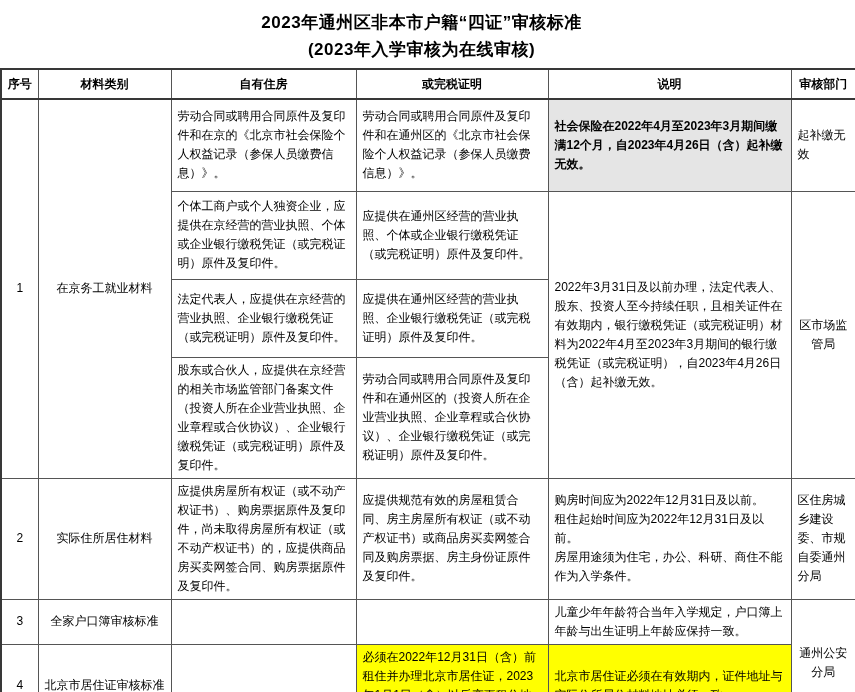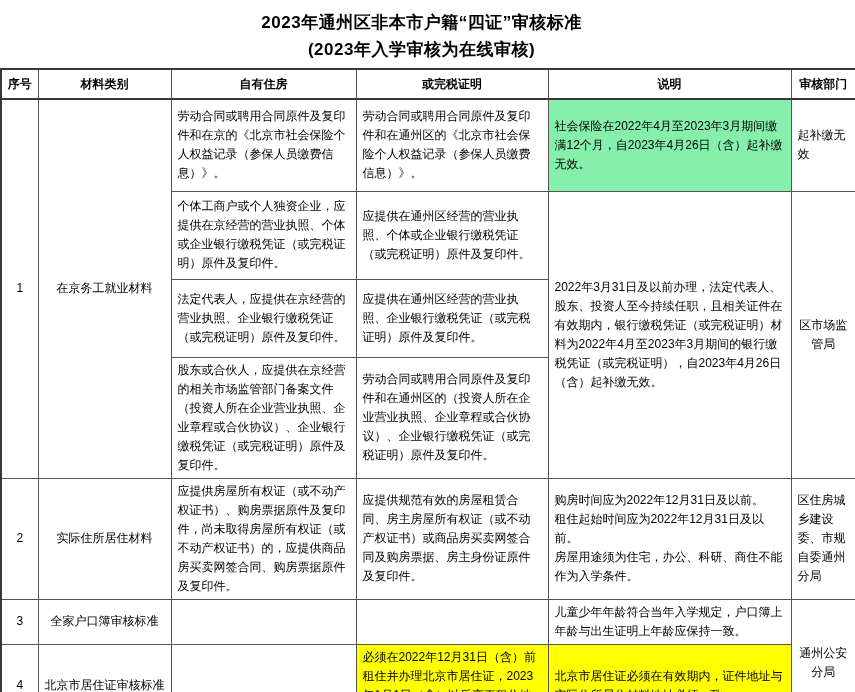--- a/index.html
+++ b/index.html
@@ -90,21 +90,21 @@
         <th>审核部门</th>
       </tr>
     </thead>
     <tbody>
 
       <tr class="r1a">
         <td class="c" rowspan="4">1</td>
         <td class="cat" rowspan="4">在京务工就业材料</td>
         <td class="l">劳动合同或聘用合同原件及复印件和在京的《北京市社会保险个人权益记录（参保人员缴费信息）》。</td>
         <td class="l">劳动合同或聘用合同原件及复印件和在通州区的《北京市社会保险个人权益记录（参保人员缴费信息）》。</td>
-        <td class="l hl" style="background: #86efac;">社会保险在2022年4月至2023年3月期间缴满12个月，自2023年4月26日（含）起补缴无效。</td>
+        <td class="l hl" style="background: #e5e5e5; font-weight: bold;">社会保险在2022年4月至2023年3月期间缴满12个月，自2023年4月26日（含）起补缴无效。</td>
         <td class="l">起补缴无效</td>
       </tr>
       <tr class="r1b">
         <td class="l">个体工商户或个人独资企业，应提供在京经营的营业执照、个体或企业银行缴税凭证（或完税证明）原件及复印件。</td>
         <td class="l">应提供在通州区经营的营业执照、个体或企业银行缴税凭证（或完税证明）原件及复印件。</td>
         <td class="l" rowspan="3">2022年3月31日及以前办理，法定代表人、股东、投资人至今持续任职，且相关证件在有效期内，银行缴税凭证（或完税证明）材料为2022年4月至2023年3月期间的银行缴税凭证（或完税证明），自2023年4月26日（含）起补缴无效。</td>
         <td class="c" rowspan="3">区市场监管局</td>
       </tr>
       <tr class="r1c">
         <td class="l">法定代表人，应提供在京经营的营业执照、企业银行缴税凭证（或完税证明）原件及复印件。</td>

